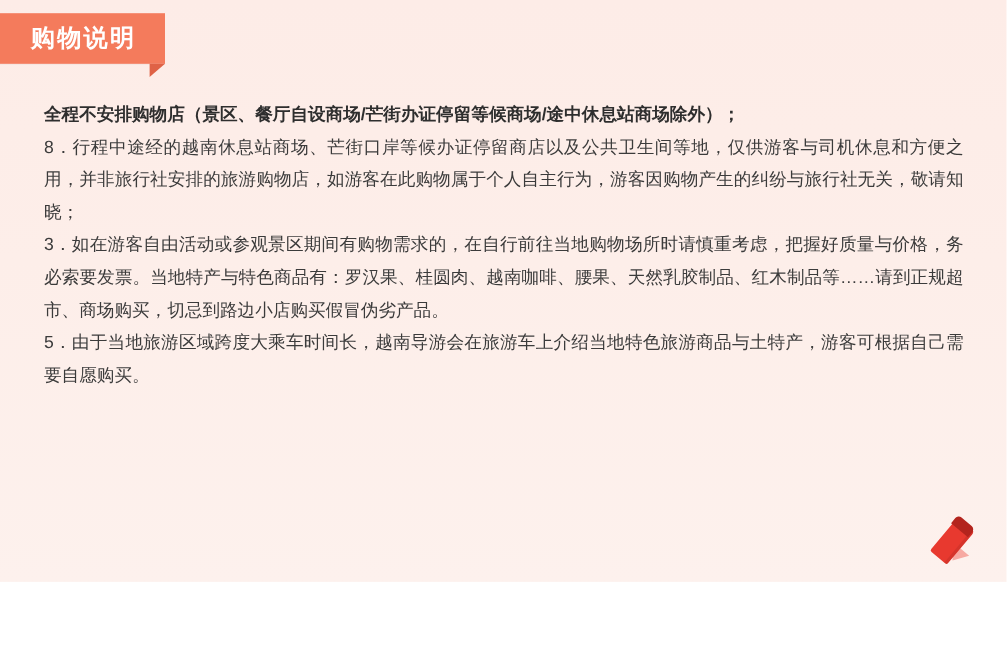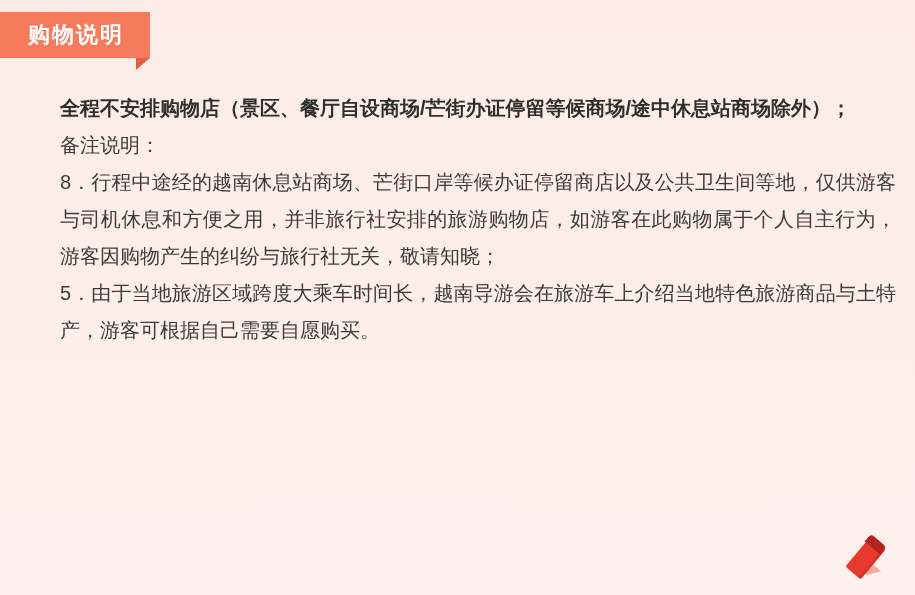--- a/index.html
+++ b/index.html
@@ -9,21 +9,21 @@
   body {
     width: 915px;
     height: 595px;
     overflow: hidden;
     font-family: "Liberation Sans", sans-serif;
     background: #ffffff;
   }
   .panel {
     position: relative;
     width: 915px;
-    height: 595px;
+    height: 529px;
     background: linear-gradient(180deg, #fdece7 0%, #fdeee9 45%, #fdf1ed 100%);
     box-sizing: border-box;
     overflow: hidden;
   }
   
   .ribbon {
     position: absolute;
     left: 0;
     top: 12px;
     height: 46px;
@@ -47,25 +47,25 @@
     top: 58px;
     width: 0;
     height: 0;
     border-top: 12px solid #df6246;
     border-right: 14px solid transparent;
   }
 
   
   .content {
     position: absolute;
-    left: 60px;
+    left: 40px;
     top: 90px;
     width: 836px;
     color: #3b3b3b;
-    font-size: 20px;
+    font-size: 16px;
     line-height: 1.85;
     text-align: justify;
     text-justify: inter-ideograph;
   }
   .content p {
     margin: 0;
   }
   .lead {
     font-weight: bold;
     color: #2e2e2e;
@@ -125,22 +125,22 @@
 
 <div class="panel">
 
   <div class="ribbon">
     <span class="ribbon-title">购物说明</span>
   </div>
   <div class="tail" style="left: 136px;"></div>
 
   <div class="content">
     <p class="lead">全程不安排购物店（景区、餐厅自设商场/芒街办证停留等候商场/途中休息站商场除外）；</p>
-    <p class="remark">备注说明：</p>
     <p class="item">8．行程中途经的越南休息站商场、芒街口岸等候办证停留商店以及公共卫生间等地，仅供游客与司机休息和方便之用，并非旅行社安排的旅游购物店，如游客在此购物属于个人自主行为，游客因购物产生的纠纷与旅行社无关，敬请知晓；</p>
+    <p class="item">3．如在游客自由活动或参观景区期间有购物需求的，在自行前往当地购物场所时请慎重考虑，把握好质量与价格，务必索要发票。当地特产与特色商品有：罗汉果、桂圆肉、越南咖啡、腰果、天然乳胶制品、红木制品等……请到正规超市、商场购买，切忌到路边小店购买假冒伪劣产品。</p>
     <p class="item">5．由于当地旅游区域跨度大乘车时间长，越南导游会在旅游车上介绍当地特色旅游商品与土特产，游客可根据自己需要自愿购买。</p>
   </div>
 
   <div class="marker">
     <div class="tip"></div>
     <div class="body"></div>
     <div class="cap"></div>
   </div>
 
 </div>

